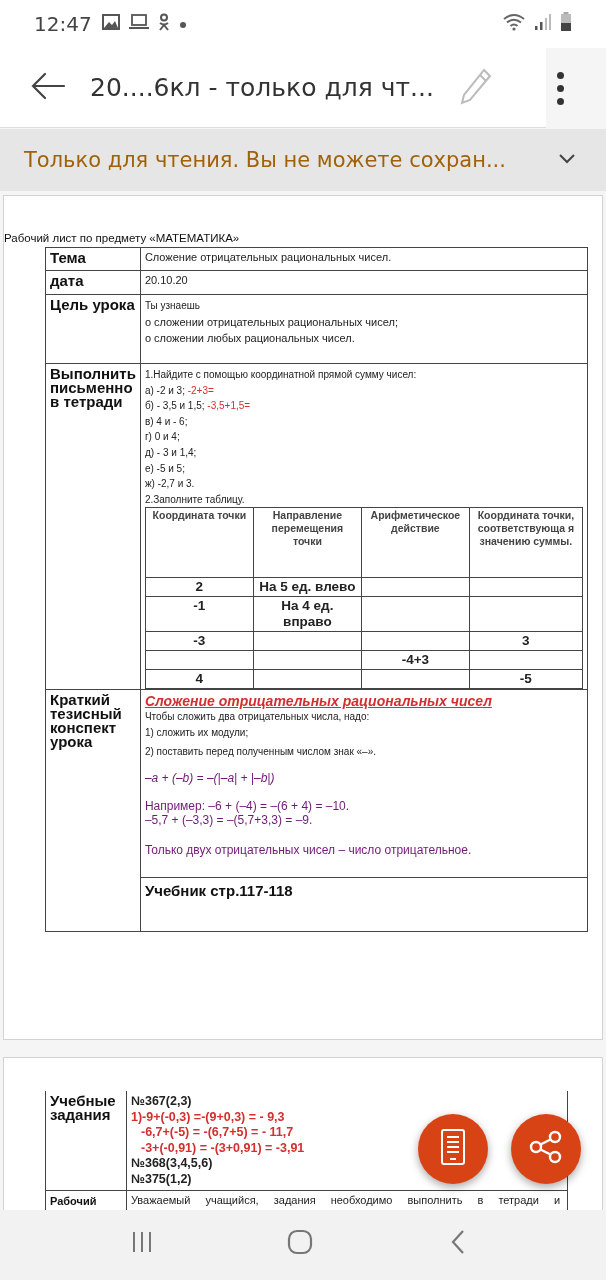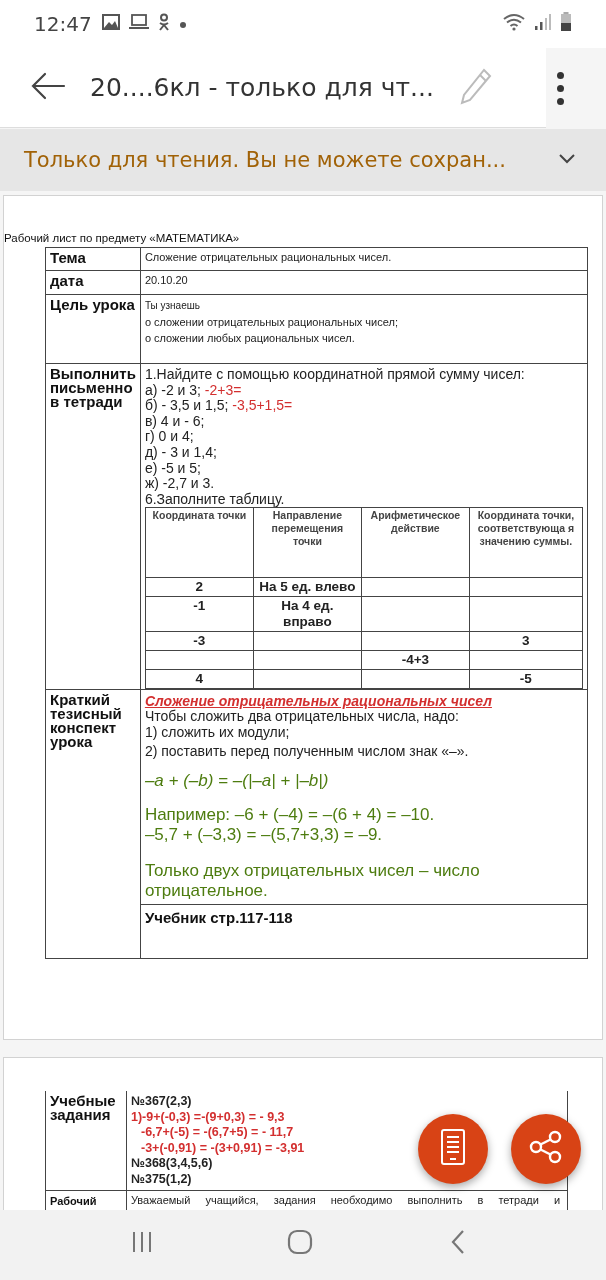--- a/index.html
+++ b/index.html
@@ -29,31 +29,31 @@
   .doc-area { position: absolute; top: 191px; left: 0; width: 606px; height: 1019px; overflow: hidden; background: #f5f5f5; }
   .page { position: absolute; left: 3px; width: 600px; background: #fff; border: 1px solid #d2d2d2; }
   .page1 { top: 4px; height: 845px; }
   .page2 { top: 866px; height: 300px; }
 
   .doc-title { position: absolute; top: 36px; left: 0; width: 100%; font-size: 11.5px; font-weight: normal; color: #111; }
 
   table.ws { position: absolute; border-collapse: collapse; font-size: 11px; color: #222; }
   table.ws td { border: 1.3px solid #444; vertical-align: top; padding: 3px 4px; }
   .lbl { font-weight: bold; font-size: 15px; color: #111; width: 80px; line-height: 14px; }
-  .big { font-size: 14px; line-height: 15.6px; color: #222; }
+  .big { font-size: 10px; line-height: 15.6px; color: #222; }
   .red { color: #d32f2f; }
   .small { font-size: 11px; line-height: 16px; }
 
   table.inner { border-collapse: collapse; margin-left: 0; width: 438px; font-size: 10.5px; }
   table.inner td { border: 1.1px solid #444; padding: 1px 2px; text-align: center; vertical-align: top; font-weight: bold; }
   table.inner td.h { color: #444; line-height: 13px; height: 70px; }
   table.inner td.v { font-size: 13.5px; line-height: 16px; color: #222; }
 
   .heading-red { color: #d32f2f; font-weight: bold; font-style: italic; text-decoration: underline; font-size: 14px; }
-  .formula { font-size: 17px; font-style: normal; color: #4d7c0f; }
+  .formula { font-size: 12px; font-style: normal; color: #701a75; }
 
   
   .fab { position: absolute; width: 70px; height: 70px; border-radius: 50%; background: #d84315; box-shadow: 0 3px 8px rgba(0,0,0,0.35); display: flex; align-items: center; justify-content: center; cursor: pointer; }
   .fab-read { left: 418px; top: 1114px; }
   .fab-share { left: 511px; top: 1114px; }
 
   
   .nav-bar { position: absolute; top: 1210px; left: 0; width: 606px; height: 70px; background: #f2f2f2; display: flex; align-items: center; }
   .nav-btn { position: absolute; top: 18px; width: 40px; height: 32px; display: flex; align-items: center; justify-content: center; cursor: pointer; }
 </style>
@@ -178,21 +178,21 @@
           </td>
           <td style="padding-bottom:0;">
             <div class="big">1.Найдите с помощью координатной прямой сумму чисел:</div>
             <div class="big"><span>а) -2 и 3; </span><span class="red">-2+3=</span></div>
             <div class="big"><span>б) - 3,5 и  1,5; </span><span class="red">-3,5+1,5=</span></div>
             <div class="big">в) 4 и - 6;</div>
             <div class="big">г) 0 и 4;</div>
             <div class="big">д) - 3 и 1,4;</div>
             <div class="big">е) -5 и 5;</div>
             <div class="big">ж) -2,7 и 3.</div>
-            <div class="big">6.Заполните таблицу.</div>
+            <div class="big">2.Заполните таблицу.</div>
             <table class="inner">
               <tbody>
                     <tr>
                 <td class="h" style="width:108px;">Координата точки</td>
                 <td class="h" style="width:108px;">Направление перемещения точки</td>
                 <td class="h" style="width:108px;">Арифметическое действие</td>
                 <td class="h">Координата точки, соответствующа я значению суммы.</td>
               </tr>
               <tr style="height:17px;">
                 <td class="v">2</td>

